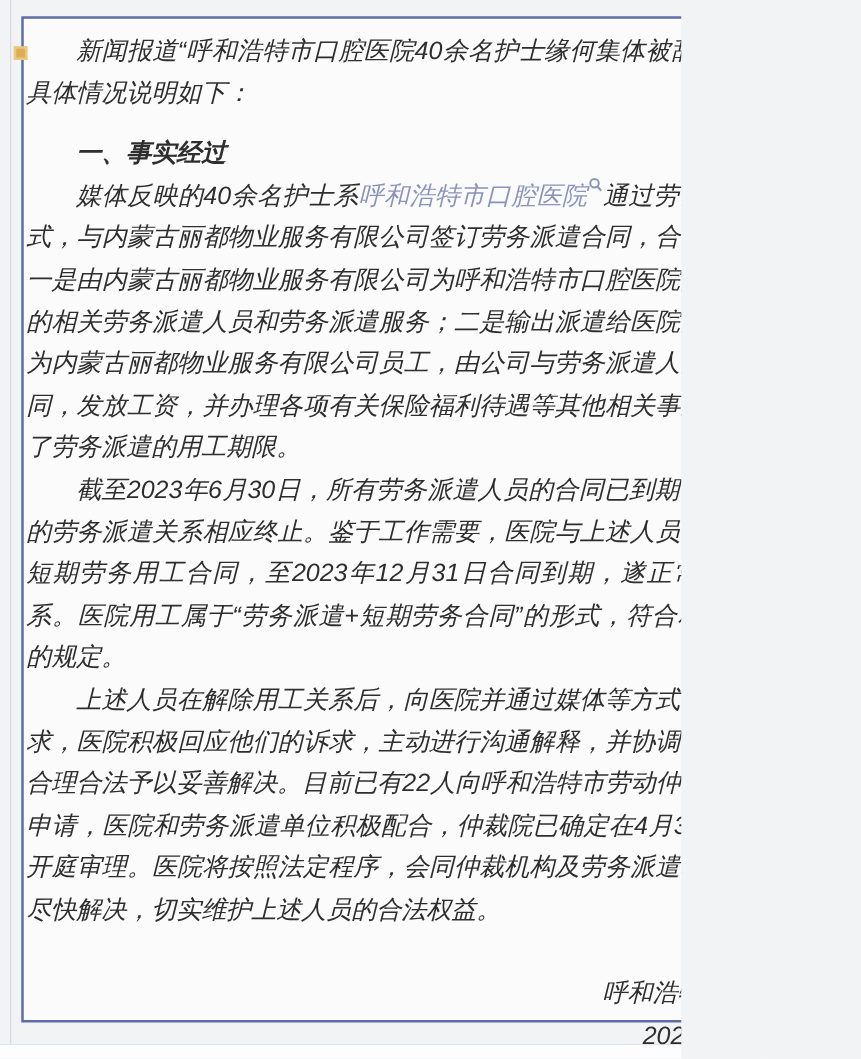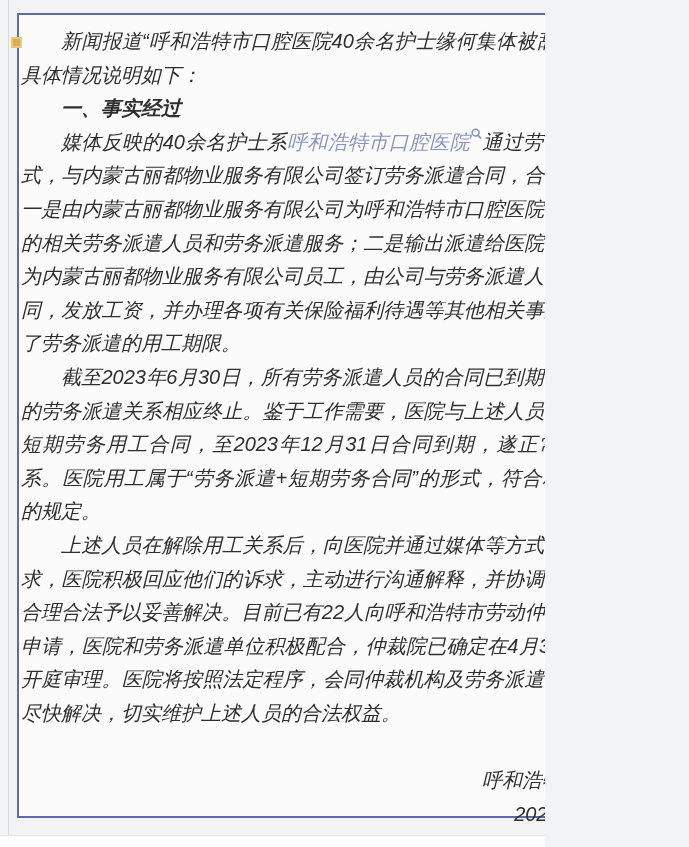--- a/index.html
+++ b/index.html
@@ -62,20 +62,21 @@
     line-height: 33.6px;
     color: #2e2e2e;
     text-align: justify;
   }
   .content p {
     margin: 0;
     text-indent: 2em;
   }
   .content p.heading {
     font-weight: 700;
+    margin-top: 15px;
   }
   .entity-link {
     color: #8a94bb;
     cursor: pointer;
     text-decoration: none;
   }
   .search-glyph {
     vertical-align: 9px;
     margin-left: 1px;
   }

